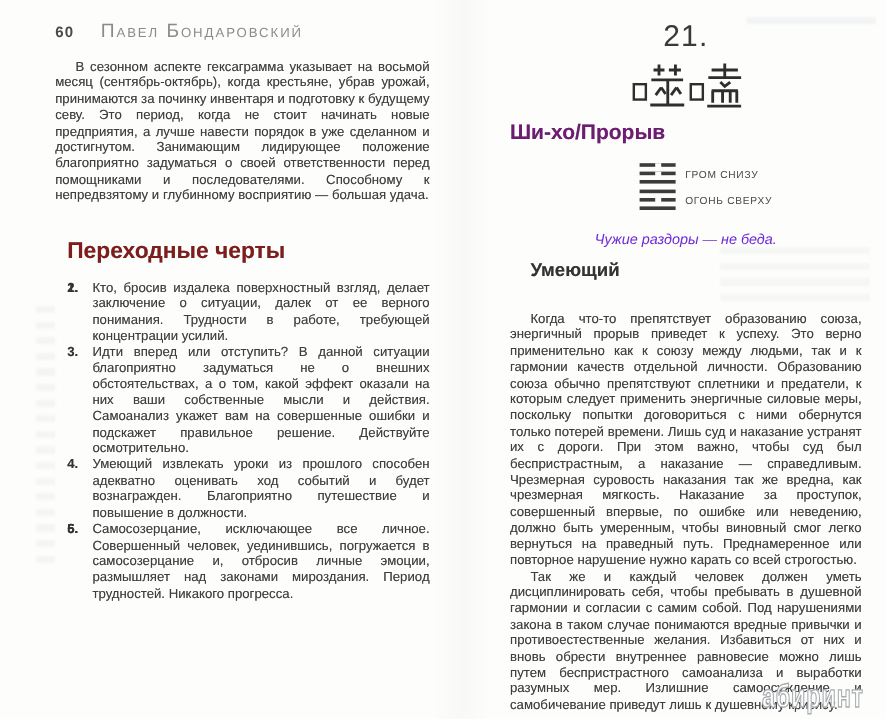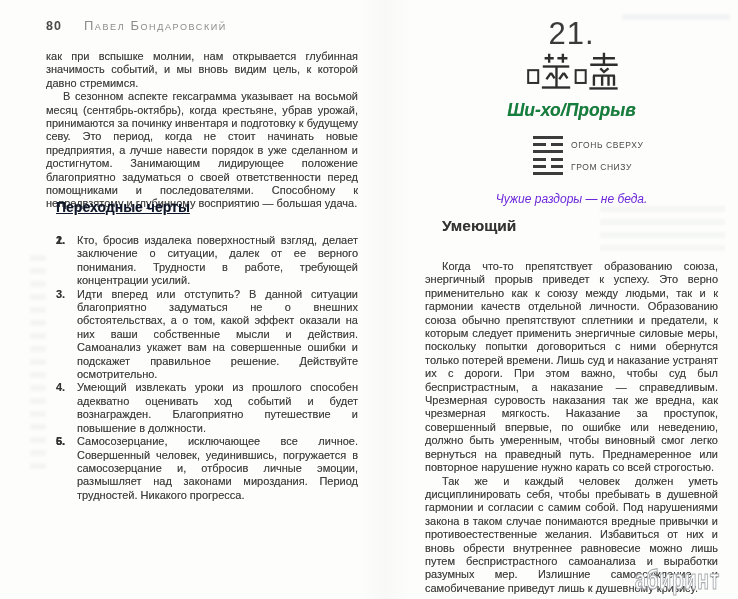--- a/index.html
+++ b/index.html
@@ -10,41 +10,41 @@
     color:#3d3d3d;
     -webkit-font-smoothing:antialiased;
   }
   .page{position:absolute;top:12px;}
   .page-left{left:46px;width:312px;}
   .page-right{left:425px;width:293px;}
 
   
   .running-head{position:absolute;top:6px;left:0;display:flex;align-items:baseline;}
   .folio{font-size:12.5px;font-weight:bold;letter-spacing:1px;color:#4a4a4a;}
-  .head-name{margin-left:22px;font-size:13px;color:#8b8b8b;font-variant:small-caps;letter-spacing:1.6px;}
+  .head-name{margin-left:22px;font-size:16px;color:#8b8b8b;font-variant:small-caps;letter-spacing:1.6px;}
 
   
   .bodytext{font-size:11px;line-height:13.4px;text-align:justify;hyphens:auto;
     color:#3f3f3f;text-shadow:0 0 .45px rgba(70,70,70,.55);}
   .bodytext p{margin:0;}
   .indent{text-indent:17px;}
 
   .lp-body{position:absolute;top:38px;left:0;right:0;}
-  .lp-heading{position:absolute;top:187px;left:10px;font-size:14px;font-weight:bold;color:#0f172a;
-    text-shadow:0 0 .4px rgba(50,50,50,.5);text-decoration:underline;}
+  .lp-heading{position:absolute;top:187px;left:10px;font-size:19px;font-weight:bold;color:#7f1d1d;
+    text-shadow:0 0 .4px rgba(50,50,50,.5);}
   .lp-list{position:absolute;top:222px;left:0;right:0;}
   .list-item{position:relative;padding-left:31px;}
   .list-num{position:absolute;left:10px;top:0;font-weight:bold;color:#333;}
 
   
   .rp-chap{position:absolute;top:4px;left:0;right:0;text-align:center;
-    font-size:31px;font-weight:400;color:#3a3a3a;letter-spacing:1px;}
+    font-size:25px;font-weight:400;color:#3a3a3a;letter-spacing:1px;}
   .hanzi-wrap{position:absolute;top:39px;left:0;right:0;display:flex;justify-content:center;}
-  .rp-title{position:absolute;top:88px;left:0;right:0;text-align:center;
-    font-size:17.5px;font-weight:bold;color:#15803d;text-shadow:0 0 .4px rgba(50,50,50,.5);font-style:italic;}
+  .rp-title{position:absolute;top:88px;left:0;right:0;
+    font-size:17.5px;font-weight:bold;color:#701a75;text-shadow:0 0 .4px rgba(50,50,50,.5);}
   .trigrams{position:absolute;top:124px;left:108px;}
   .trigram-row{display:flex;align-items:center;margin-bottom:5px;}
   .tri-lines{width:30px;}
   .tri-line{height:3px;background:#3c3c3c;margin-bottom:4px;position:relative;}
   .tri-line:last-child{margin-bottom:0;}
   .tri-line[data-kind="broken"]::after{content:"";position:absolute;left:12.5px;top:-.5px;bottom:-.5px;width:5px;background:#fdfdfc;}
   .tri-label{margin-left:8px;font-size:8.5px;letter-spacing:.6px;color:#4a4a4a;white-space:nowrap;}
   .epigraph{position:absolute;top:180px;left:0;right:0;text-align:center;
     font-style:italic;font-size:12px;color:#6d28d9;}
   .rp-heading{position:absolute;top:205px;left:17px;font-size:15.5px;font-weight:bold;color:#333;
@@ -72,26 +72,25 @@
 </head>
 <body>
 
 <div class="gutter"></div>
 <div class="bleed bleed-a"></div>
 <div class="bleed bleed-b"></div>
 <div class="bleed bleed-c"></div>
 
 <div class="page page-left">
   <div class="running-head">
-    <span class="folio">80</span>
+    <span class="folio">60</span>
     <span class="head-name">Павел Бондаровский</span>
   </div>
 
   <div class="lp-body bodytext">
-    <p>как при вспышке молнии, нам открывается глубинная значимость событий, и мы вновь видим цель, к которой давно стремимся.</p>
     <p class="indent">В сезонном аспекте гексаграмма указывает на восьмой месяц (сентябрь-октябрь), когда крестьяне, убрав урожай, принимаются за починку инвентаря и подготовку к будущему севу. Это период, когда не стоит начинать новые предприятия, а лучше навести порядок в уже сделанном и достигнутом. Занимающим лидирующее положение благоприятно задуматься о своей ответственности перед помощниками и последователями. Способному к непредвзятому и глубинному восприятию — большая удача.</p>
   </div>
 
   <div class="lp-heading">Переходные черты</div>
 
   <div class="lp-list bodytext">
     <div class="list-item">
       <span class="list-num">1.</span>
     </div>
     <div class="list-item">
@@ -139,33 +138,33 @@
         <path d="M17 41 L48 41"></path>
       </g>
     </svg>
   </div>
 
   <div class="rp-title">Ши-хо/Прорыв</div>
 
   <div class="trigrams">
     <div class="trigram-row">
       <div class="tri-lines">
+        <div class="tri-line" data-kind="broken"></div>
+        <div class="tri-line" data-kind="broken"></div>
+        <div class="tri-line" data-kind="solid"></div>
+      </div>
+      <div class="tri-label">ГРОМ СНИЗУ</div>
+    </div>
+    <div class="trigram-row">
+      <div class="tri-lines">
         <div class="tri-line" data-kind="solid"></div>
         <div class="tri-line" data-kind="broken"></div>
         <div class="tri-line" data-kind="solid"></div>
       </div>
       <div class="tri-label">ОГОНЬ СВЕРХУ</div>
-    </div>
-    <div class="trigram-row">
-      <div class="tri-lines">
-        <div class="tri-line" data-kind="broken"></div>
-        <div class="tri-line" data-kind="broken"></div>
-        <div class="tri-line" data-kind="solid"></div>
-      </div>
-      <div class="tri-label">ГРОМ СНИЗУ</div>
     </div>
   </div>
 
   <div class="epigraph">Чужие раздоры — не беда.</div>
 
   <div class="rp-heading">Умеющий</div>
 
   <div class="rp-body bodytext">
     <p class="indent">Когда что-то препятствует образованию союза, энергичный прорыв приведет к успеху. Это верно применительно как к союзу между людьми, так и к гармонии качеств отдельной личности. Образованию союза обычно препятствуют сплетники и предатели, к которым следует применить энергичные силовые меры, поскольку попытки договориться с ними обернутся только потерей времени. Лишь суд и наказание устранят их с дороги. При этом важно, чтобы суд был беспристрастным, а наказание — справедливым. Чрезмерная суровость наказания так же вредна, как чрезмерная мягкость. Наказание за проступок, совершенный впервые, по ошибке или неведению, должно быть умеренным, чтобы виновный смог легко вернуться на праведный путь. Преднамеренное или повторное нарушение нужно карать со всей строгостью.</p>
     <p class="indent">Так же и каждый человек должен уметь дисциплинировать себя, чтобы пребывать в душевной гармонии и согласии с самим собой. Под нарушениями закона в таком случае понимаются вредные привычки и противоестественные желания. Избавиться от них и вновь обрести внутреннее равновесие можно лишь путем беспристрастного самоанализа и выработки разумных мер. Излишние самоосуждение и самобичевание приведут лишь к душевному кризису.</p>

